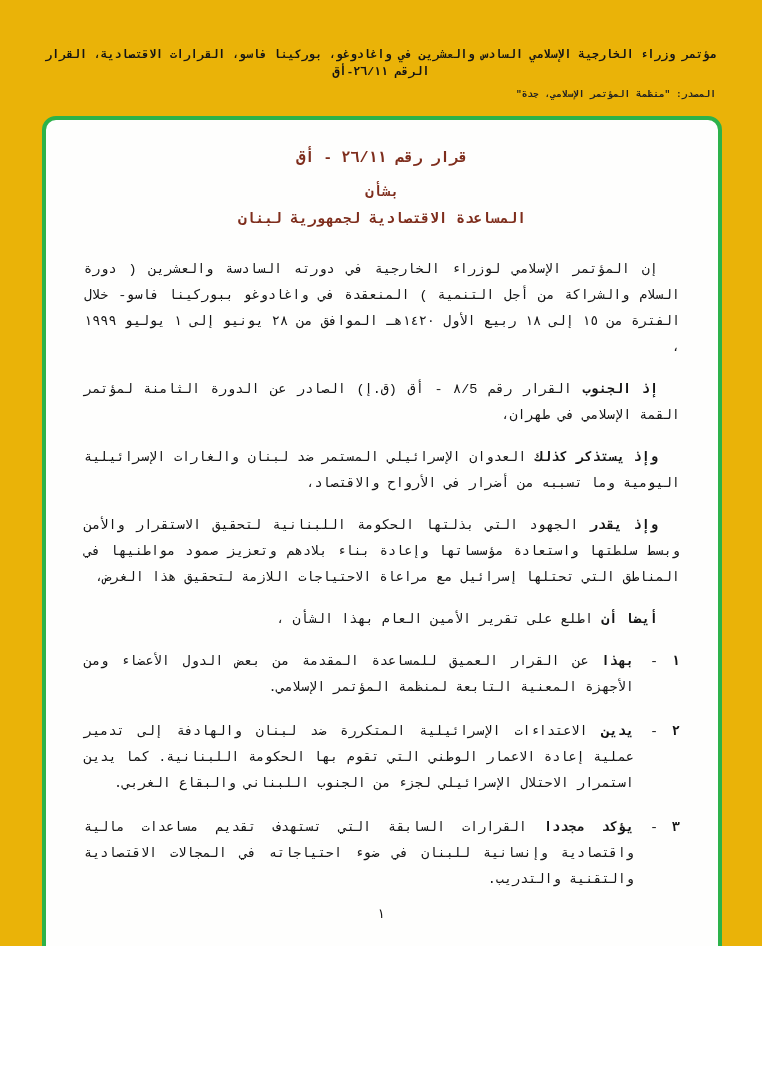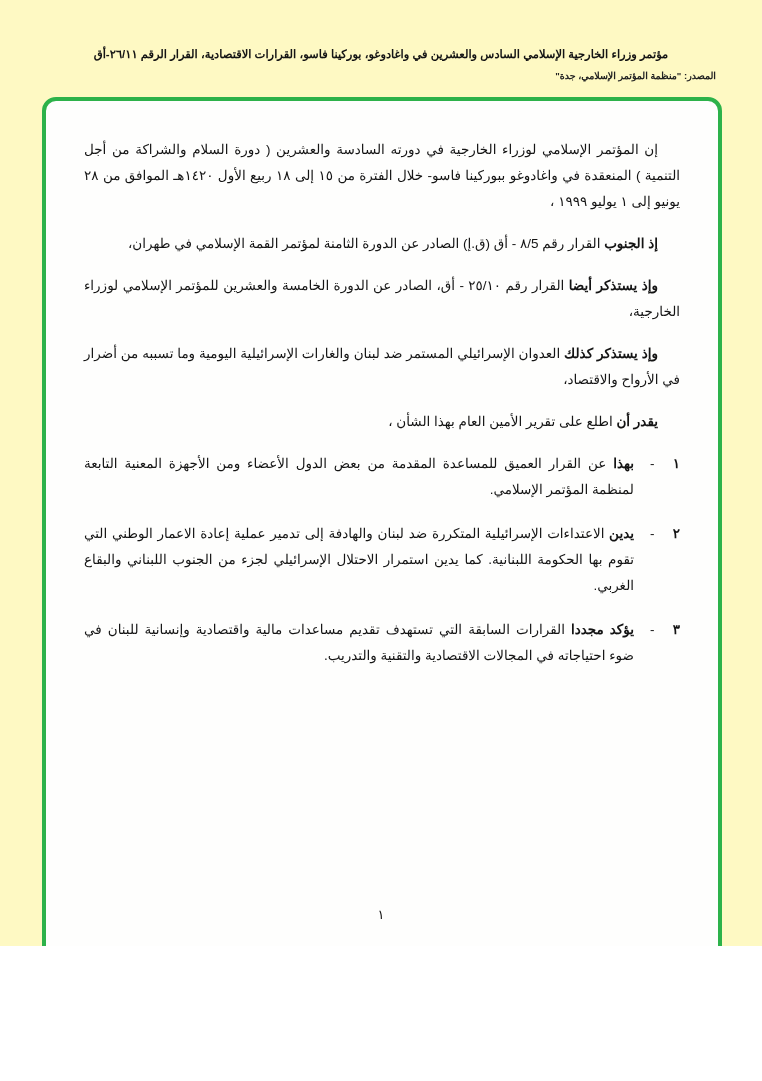--- a/index.html
+++ b/index.html
@@ -5,23 +5,23 @@
   html, body {
     margin: 0;
     padding: 0;
     background: #ffffff;
   }
   .page {
     position: relative;
     width: 762px;
     height: 946px;
     margin: 0 auto;
-    background: #fef9c3;
+    background: #eab308;
     direction: rtl;
-    font-family: Liberation Sans, sans-serif;
+    font-family: Liberation Mono, monospace;
     color: #141414;
     overflow: hidden;
   }
   .doc-header {
     padding-top: 46px;
     text-align: center;
   }
   .doc-header .line1 {
     font-size: 11.5px;
     font-weight: bold;
@@ -60,21 +60,21 @@
     font-weight: bold;
     color: #7e2d1c;
   }
   .t3 {
     margin-top: 10px;
     font-size: 14.5px;
     font-weight: bold;
     color: #7e2d1c;
   }
   .body-text {
-    margin-top: 20px;
+    margin-top: 30px;
   }
   .para {
     font-size: 13.5px;
     line-height: 26px;
     text-align: justify;
     text-indent: 22px;
     margin: 0 0 16px 0;
   }
   .para b { font-weight: bold; }
   .olist {
@@ -117,34 +117,39 @@
 
 <div class="page">
 
   <div class="doc-header">
     <div class="line1">مؤتمر وزراء الخارجية الإسلامي السادس والعشرين في واغادوغو، بوركينا فاسو، القرارات الاقتصادية، القرار الرقم ٢٦/١١-أق</div>
     <div class="line2">المصدر: "منظمة المؤتمر الإسلامي، جدة"</div>
   </div>
 
   <div class="frame">
 
+    <div class="title-block">
+      <div class="t1">قرار رقم ٢٦/١١ - أق</div>
+      <div class="t2">بشأن</div>
+      <div class="t3">المساعدة الاقتصادية لجمهورية لبنان</div>
+    </div>
 
     <div class="body-text">
 
       <p class="para"><b></b><span>إن المؤتمر الإسلامي لوزراء الخارجية في دورته السادسة والعشرين ( دورة السلام والشراكة من أجل التنمية ) المنعقدة في واغادوغو ببوركينا فاسو- خلال الفترة من ١٥ إلى ١٨ ربيع الأول ١٤٢٠هـ الموافق من ٢٨ يونيو إلى ١ يوليو ١٩٩٩ ،</span></p>
 
       <p class="para"><b>إذ الجنوب</b><span> القرار رقم ٨/5 - أق (ق.إ) الصادر عن الدورة الثامنة لمؤتمر القمة الإسلامي في طهران،</span></p>
 
-      <p class="para"><b>وإذ يستذكر أيضا</b><span> القرار رقم ٢٥/١٠ - أق، الصادر عن الدورة الخامسة والعشرين للمؤتمر الإسلامي لوزراء الخارجية،</span></p>
 
       <p class="para"><b>وإذ يستذكر كذلك</b><span> العدوان الإسرائيلي المستمر ضد لبنان والغارات الإسرائيلية اليومية وما تسببه من أضرار في الأرواح والاقتصاد،</span></p>
 
+      <p class="para"><b>وإذ يقدر</b><span> الجهود التي بذلتها الحكومة اللبنانية لتحقيق الاستقرار والأمن وبسط سلطتها واستعادة مؤسساتها وإعادة بناء بلادهم وتعزيز صمود مواطنيها في المناطق التي تحتلها إسرائيل مع مراعاة الاحتياجات اللازمة لتحقيق هذا الغرض،</span></p>
 
 
-      <p class="para"><b>يقدر أن</b><span> اطلع على تقرير الأمين العام بهذا الشأن ،</span></p>
+      <p class="para"><b>أيضا أن</b><span> اطلع على تقرير الأمين العام بهذا الشأن ،</span></p>
 
       <div class="olist">
 
         <div class="item">
           <div class="num">
             <span>١</span>
             <span class="dash">-</span>
           </div>
           <div class="itext"><b>بهذا</b><span> عن القرار العميق للمساعدة المقدمة من بعض الدول الأعضاء ومن الأجهزة المعنية التابعة لمنظمة المؤتمر الإسلامي.</span></div>
         </div>

